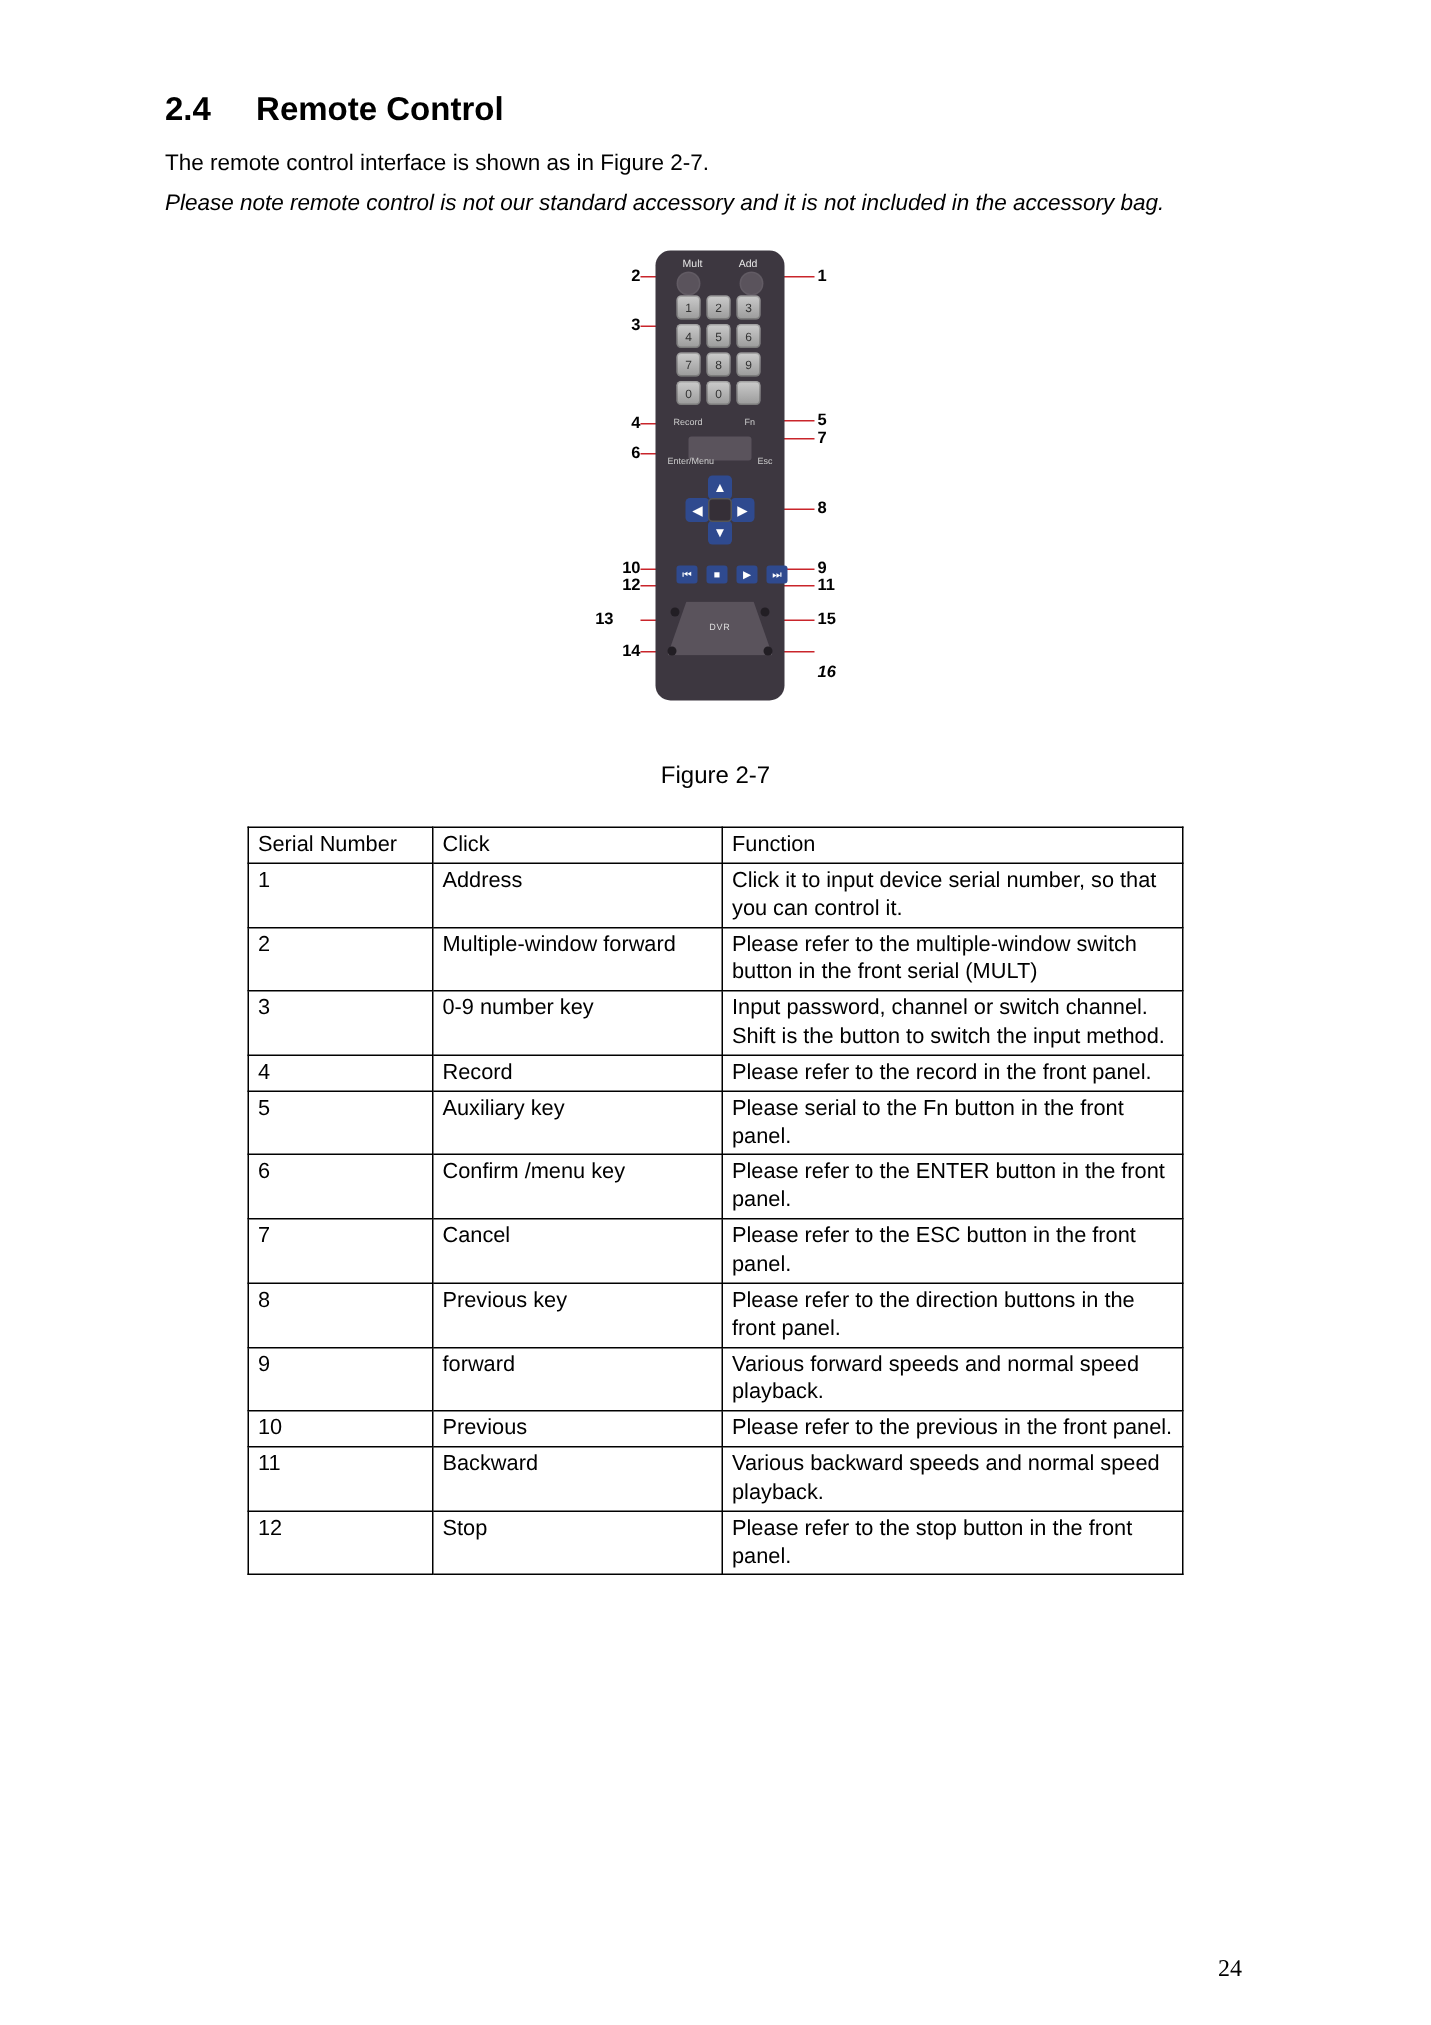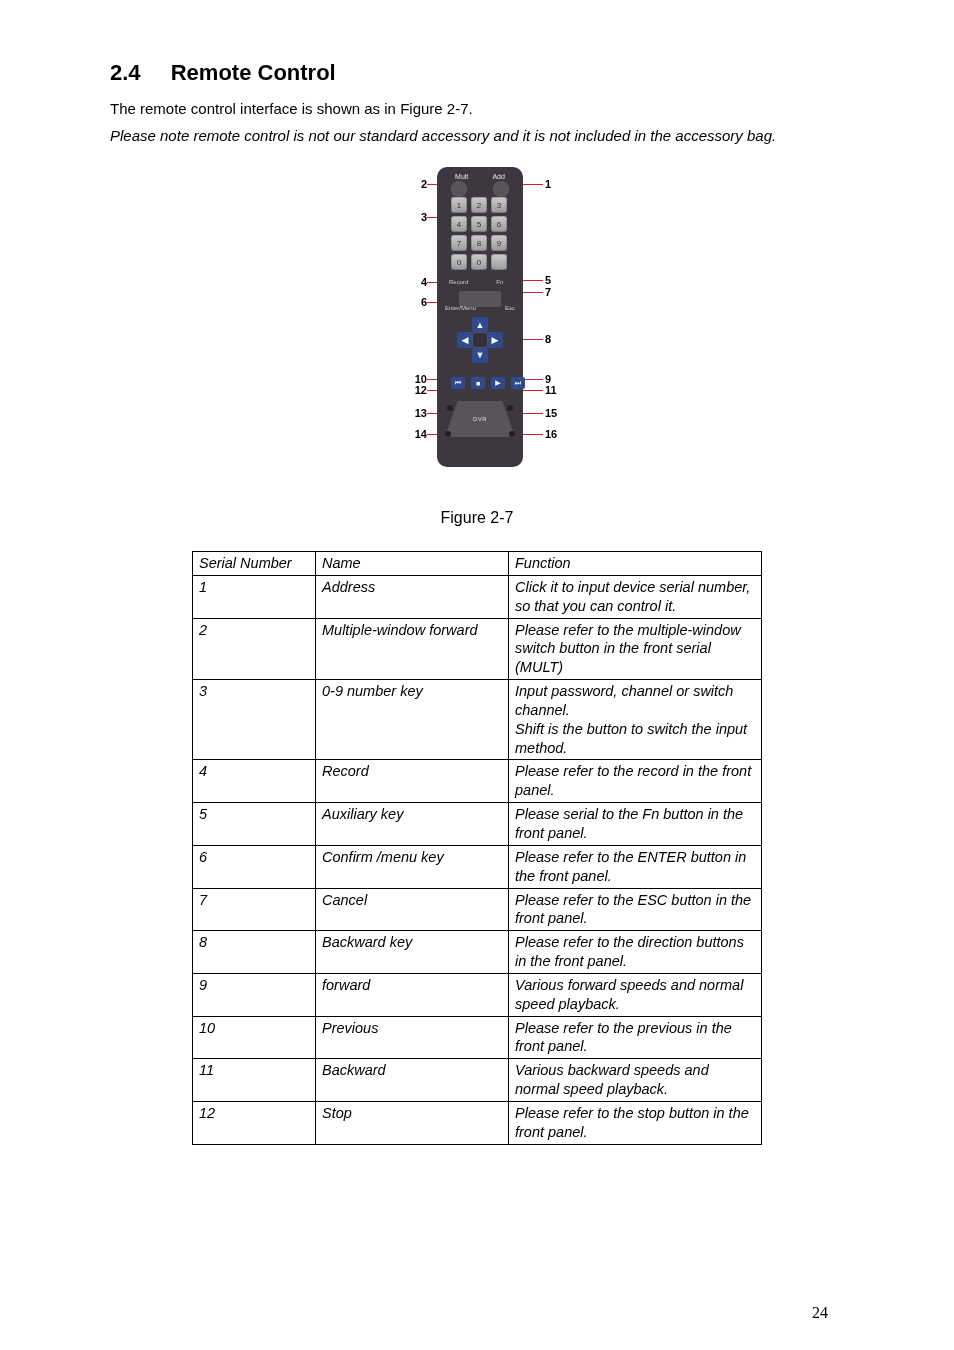--- a/index.html
+++ b/index.html
@@ -207,22 +207,21 @@
   }
   .fig-caption {
     margin-top: 22px;
     font-size: 16px;
     text-align: right;
   }
   table.ref {
     border-collapse: collapse;
     margin: 8px auto 0 auto;
     font-size: 14.5px;
-    width: 570px;
-    font-style: italic;
+    width: 624px;
   }
   table.ref th, table.ref td {
     border: 1px solid #000;
     padding: 2px 6px;
     text-align: left;
     vertical-align: top;
     line-height: 1.3;
   }
   table.ref td:nth-child(1) { width: 110px; }
   table.ref td:nth-child(2) { width: 180px; }
@@ -249,31 +248,31 @@
 
   <div class="fig-wrap">
     <div class="remote-canvas">
 
       <span class="label-left" style="left:70px; top:12px;">2</span>
       <span class="label-left" style="left:70px; top:45px;">3</span>
       <span class="label-left" style="left:70px; top:110px;">4</span>
       <span class="label-left" style="left:70px; top:130px;">6</span>
       <span class="label-left" style="left:70px; top:207px;">10</span>
       <span class="label-left" style="left:70px; top:218px;">12</span>
-      <span class="label-left" style="left:70px; top:241px;">13</span>
+      <span class="label-left" style="left:52px; top:241px;">13</span>
       <span class="label-left" style="left:70px; top:262px;">14</span>
 
       <span class="label-right" style="left:218px; top:12px;">1</span>
       <span class="label-right" style="left:218px; top:108px;">5</span>
       <span class="label-right" style="left:218px; top:120px;">7</span>
       <span class="label-right" style="left:218px; top:167px;">8</span>
       <span class="label-right" style="left:218px; top:207px;">9</span>
       <span class="label-right" style="left:218px; top:218px;">11</span>
       <span class="label-right" style="left:218px; top:241px;">15</span>
-      <span class="label-right" style="left:218px; top:262px;">16</span>
+      <span class="label-right" style="left:218px; top:276px;font-style:italic;">16</span>
 
       <span class="line" style="left:100px; top:17px; width:22px;"></span>
       <span class="line" style="left:100px; top:50px; width:22px;"></span>
       <span class="line" style="left:100px; top:115px; width:22px;"></span>
       <span class="line" style="left:100px; top:135px; width:22px;"></span>
       <span class="line" style="left:100px; top:212px; width:22px;"></span>
       <span class="line" style="left:100px; top:223px; width:28px;"></span>
       <span class="line" style="left:100px; top:246px; width:22px;"></span>
       <span class="line" style="left:100px; top:267px; width:22px;"></span>
 
@@ -343,21 +342,21 @@
       </div>
     </div>
 
     <div class="fig-caption">Figure 2-7</div>
   </div>
 
   <table class="ref">
     <tbody>
         <tr>
       <td>Serial Number</td>
-      <td>Name</td>
+      <td>Click</td>
       <td>Function</td>
     </tr>
     <tr>
       <td>1</td>
       <td>Address</td>
       <td>Click it to input device serial number, so that you can control it.</td>
     </tr>
     <tr>
       <td>2</td>
       <td>Multiple-window forward</td>
@@ -384,21 +383,21 @@
       <td>Confirm /menu key</td>
       <td>Please refer to the ENTER button in the front panel.</td>
     </tr>
     <tr>
       <td>7</td>
       <td>Cancel</td>
       <td>Please refer to the ESC button in the front panel.</td>
     </tr>
     <tr>
       <td>8</td>
-      <td>Backward key</td>
+      <td>Previous key</td>
       <td>Please refer to the direction buttons in the front panel.</td>
     </tr>
     <tr>
       <td>9</td>
       <td>forward</td>
       <td>Various forward speeds and normal speed playback.</td>
     </tr>
     <tr>
       <td>10</td>
       <td>Previous</td>

